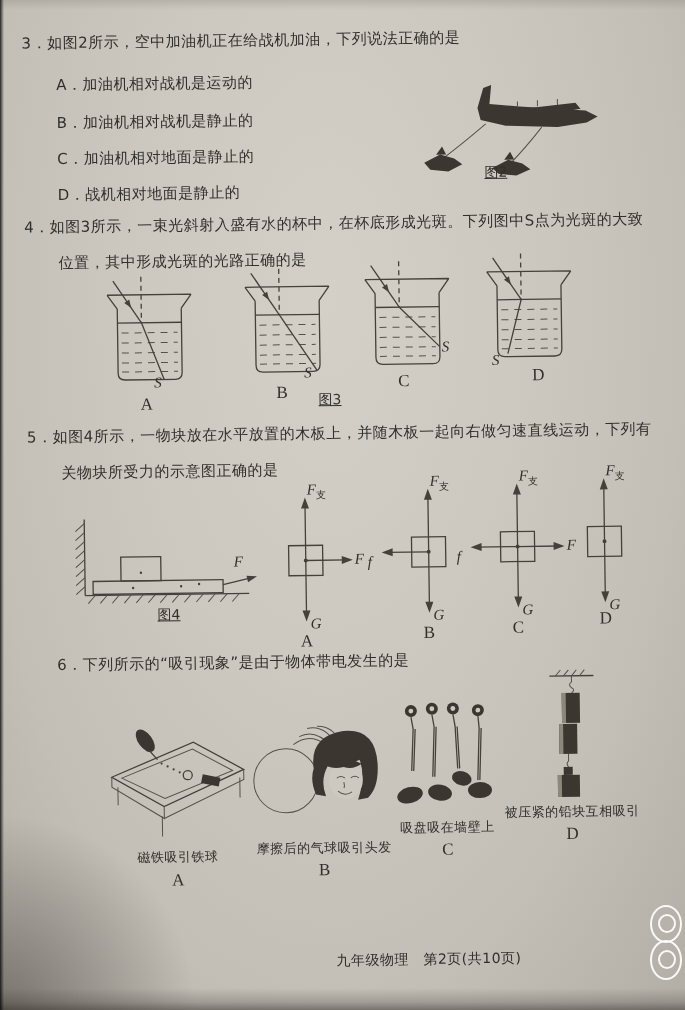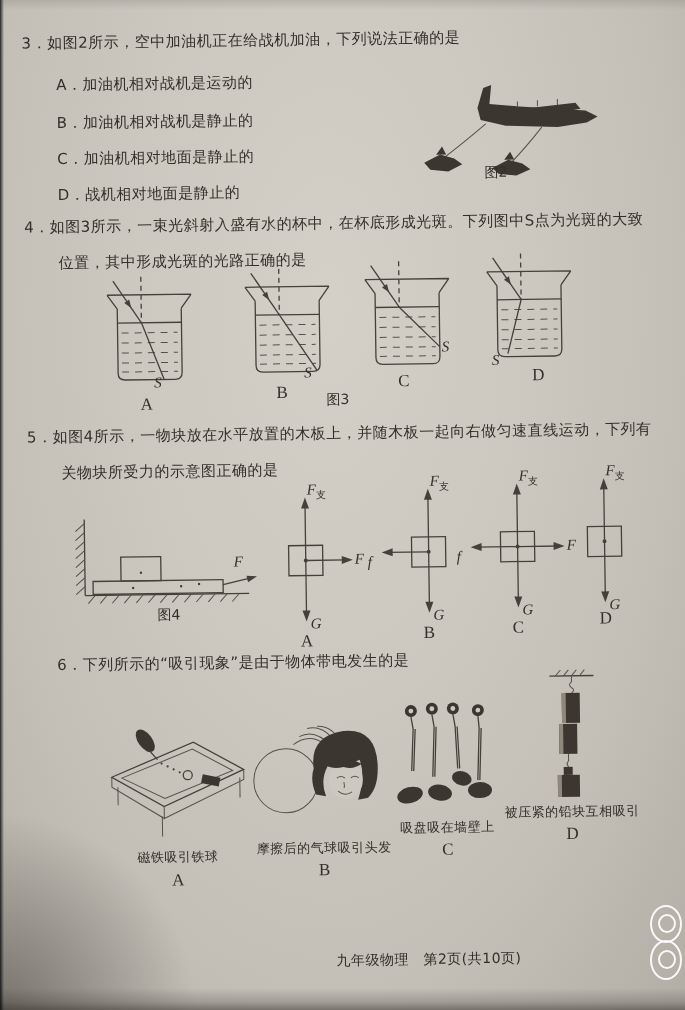--- a/index.html
+++ b/index.html
@@ -19,21 +19,21 @@
   }
   .content{
     position:absolute;inset:0;
     transform:rotate(-0.8deg);
     transform-origin:50% 50%;
     color:#32302b;
   }
   .abs{position:absolute;}
   .stem{font-size:15px;letter-spacing:.5px;white-space:nowrap;}
   .opt{font-size:15px;letter-spacing:.5px;white-space:nowrap;}
-  .figcap{font-size:14px;}
+  .figcap{font-size:14px;text-decoration:underline;}
   .cap6{font-size:13px;letter-spacing:.5px;white-space:nowrap;}
   .letter{font-family:"Liberation Serif","DejaVu Serif",serif;font-size:17px;}
   .phys{font-family:"Liberation Serif","DejaVu Serif",serif;font-style:italic;font-size:15px;}
   .phys sub{font-style:normal;font-size:10px;font-family:"DejaVu Sans",sans-serif;}
   svg{display:block;overflow:visible;}
   .stroke{stroke:#45403a;fill:none;stroke-width:1.3;}
   .thin{stroke:#55504a;fill:none;stroke-width:1;}
   .dark{fill:#45403a;}
   .darker{fill:#3b362f;}
   .qitem{display:flex;flex-direction:column;align-items:center;}
@@ -149,21 +149,21 @@
       </g>
       <line class="stroke" x1="40" y1="2" x2="40" y2="48" stroke-dasharray="5 4"></line>
       <line class="stroke" x1="12" y1="6" x2="40" y2="48"></line>
       <polygon class="dark" points="30,33 23.1,28.0 28.1,24.6"></polygon>
       <line class="stroke" x1="40" y1="48" x2="26" y2="102"></line>
     </svg>
     <span class="abs phys" style="left:10px;top:100px;">S</span>
     <span class="abs letter" style="left:50px;top:114px;">D</span>
   </div>
 
-  <div class="abs figcap" style="left:328px;top:391px;">图3</div>
+  <div class="abs figcap" style="left:320px;top:391px;">图3</div>
 
   <div class="abs stem" style="left:28px;top:424px;">5．如图4所示，一物块放在水平放置的木板上，并随木板一起向右做匀速直线运动，下列有</div>
   <div class="abs stem" style="left:62px;top:460px;">关物块所受力的示意图正确的是</div>
 
   <div class="abs" style="left:70px;top:512px;width:190px;">
     <svg width="188" height="92" viewBox="0 0 188 92">
       <line class="stroke" x1="14" y1="4" x2="14" y2="80"></line>
       <g class="thin">
         <line x1="14" y1="8" x2="5" y2="16"></line>
           <line x1="14" y1="17" x2="5" y2="25"></line>

